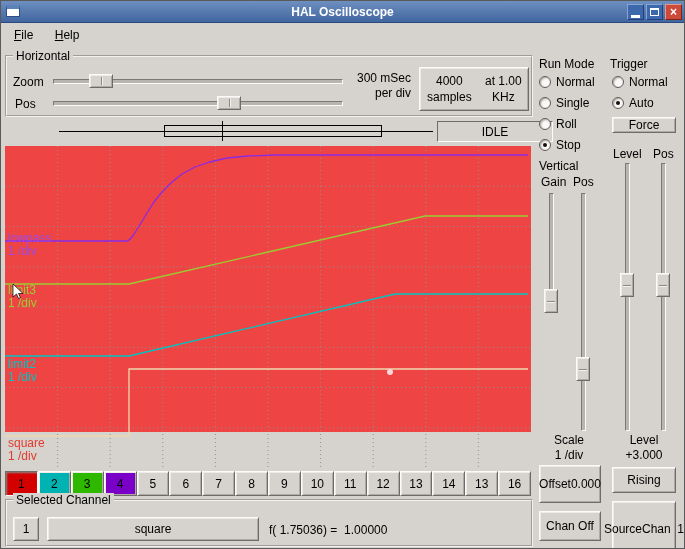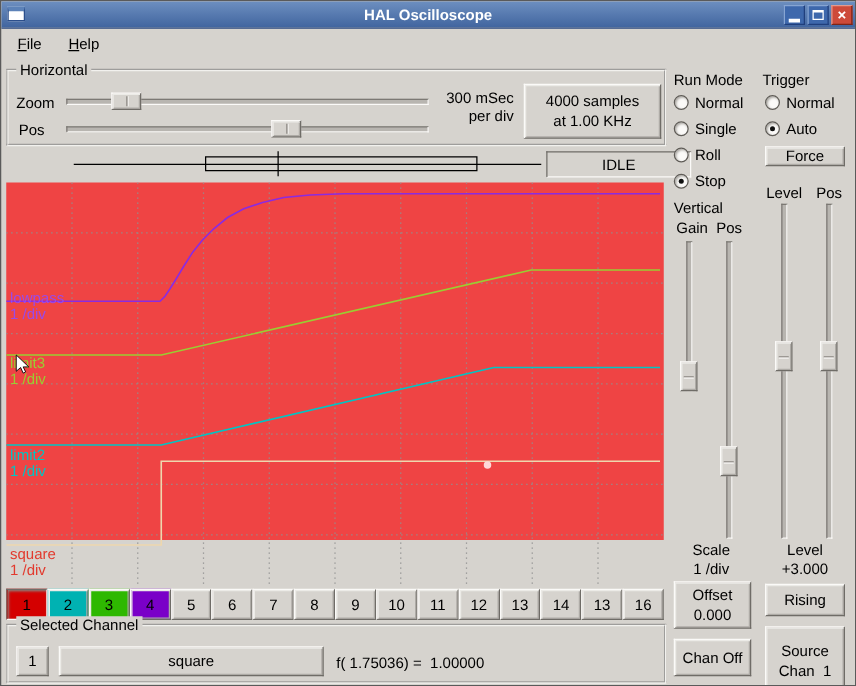--- a/index.html
+++ b/index.html
@@ -16,21 +16,21 @@
 
   .menubar { left:0; top:23px; width:100%; height:24px; padding-left:4px; }
   .menu-item { display:inline-block; padding:4px 9px; }
   .menu-item::first-letter { text-decoration:underline; }
 
   .frame { border:2px groove #f2f1ee; }
   .frame-label { background:#d6d3ce; padding:0 3px; height:14px; line-height:14px; }
 
   .btn { background:#d6d3ce; border:1px solid; border-color:#fbfaf8 #6f6c67 #6f6c67 #fbfaf8;
          box-shadow:inset 1px 1px 0 #ecebe7, inset -1px -1px 0 #aeaba6;
-         display:flex; flex-direction:column; align-items:center; justify-content:center; text-align:center; cursor:default; }
+         display:flex; align-items:center; justify-content:center; text-align:center; cursor:default; }
   .sunken-btn { border-color:#6f6c67 #fbfaf8 #fbfaf8 #6f6c67; box-shadow:inset 1px 1px 2px #88857f; }
   .sunken-box { background:#d6d3ce; border:1px solid; border-color:#6f6c67 #fbfaf8 #fbfaf8 #6f6c67;
                 display:flex; align-items:center; justify-content:center; }
 
   .hslider { height:16px; }
   .hslider .trough { position:absolute; left:0; right:0; top:6px; height:5px; background:#b8b5b0;
                      border:1px solid; border-color:#7c7974 #fbfaf8 #fbfaf8 #7c7974; }
   .hslider .handle { position:absolute; top:1px; width:24px; height:14px; }
   .hgrip { position:absolute; left:11px; top:2px; bottom:2px; width:2px; border-left:1px solid #8a8781; border-right:1px solid #f5f4f1; }
 

